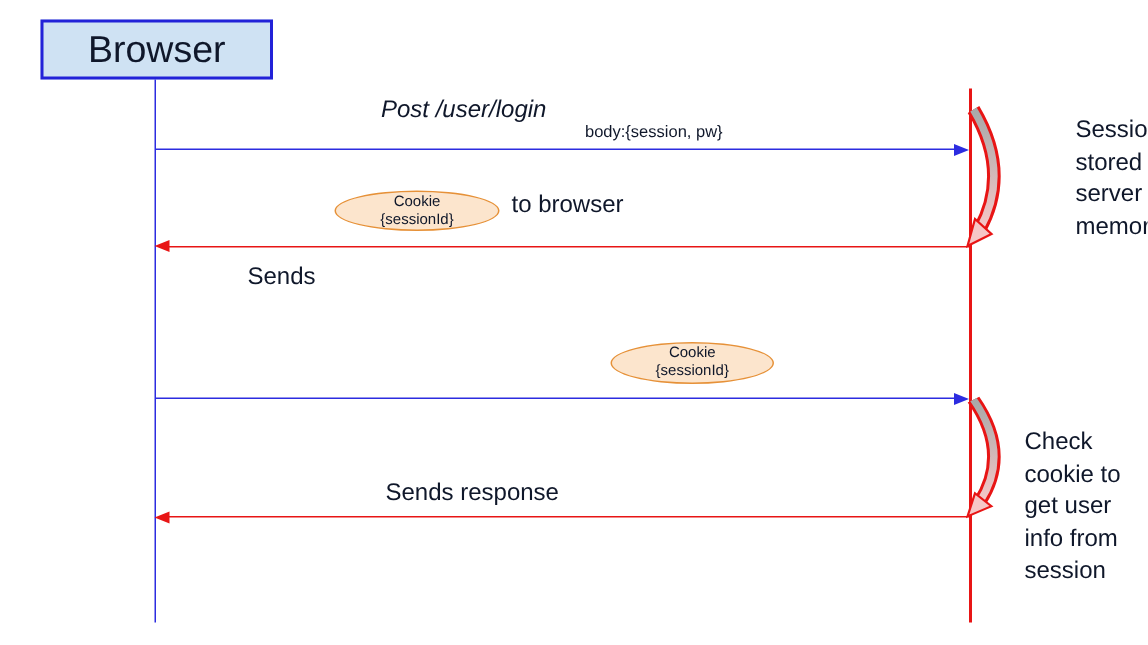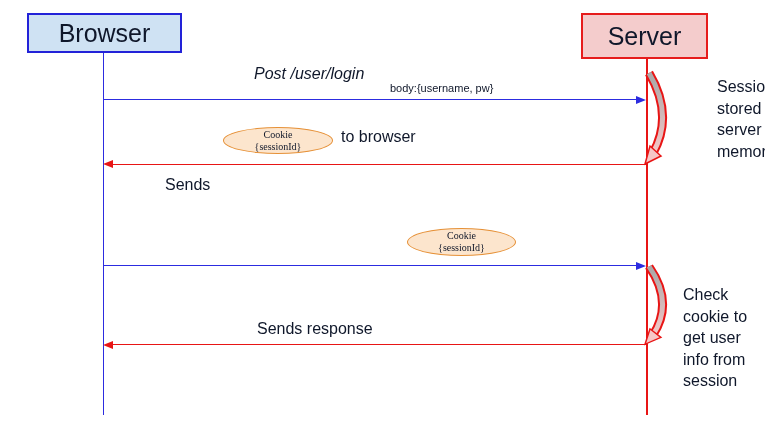--- a/index.html
+++ b/index.html
@@ -73,50 +73,46 @@
     background: #fce5cd;
     border: 1.5px solid #e69138;
     display: flex;
     flex-direction: column;
     align-items: center;
     justify-content: center;
     font-size: 10px;
     line-height: 12px;
     text-align: center;
     box-sizing: border-box;
-    font-family: Liberation Serif, serif;
   }
   .cookie-1 { left: 223px; top: 127px; width: 110px; height: 27px; }
   .cookie-2 { left: 407px; top: 228px; width: 109px; height: 28px; }
   
   .note { position: absolute; font-size: 16px; line-height: 21.5px; }
   .note-1 { left: 683px; top: 76px;  width: 80px; margin-left: 34px; }
   .note-2 { left: 683px; top: 284px; width: 84px; }
   
   .curl { position: absolute; }
   .curl-1 { left: 644px; top: 69px; }
   .curl-2 { left: 644px; top: 263px; }
 </style>
 </head>
 <body>
 
 <div class="stage">
 
   <div class="actor-box actor-browser">
     <span>Browser</span>
   </div>
-  <div class="actor-box actor-server">
-    <span>Server</span>
-  </div>
 
   <div class="lifeline lifeline-browser"></div>
   <div class="lifeline lifeline-server"></div>
 
   <div class="lbl lbl-post">Post /user/login</div>
-  <div class="lbl lbl-body">body:{username, pw}</div>
+  <div class="lbl lbl-body">body:{session, pw}</div>
   <div class="msg-line msg-blue line-1"></div>
   <div class="head head-right head-1"></div>
 
   <svg class="curl curl-1" width="32" height="97" viewBox="0 0 32 97" preserveAspectRatio="none">
     <defs>
       <linearGradient id="curlg1" x1="0" y1="0" x2="0" y2="1">
         <stop offset="0" stop-color="#a8a8a8"></stop>
         <stop offset="1" stop-color="#f6c7c7"></stop>
       </linearGradient>
     </defs>

